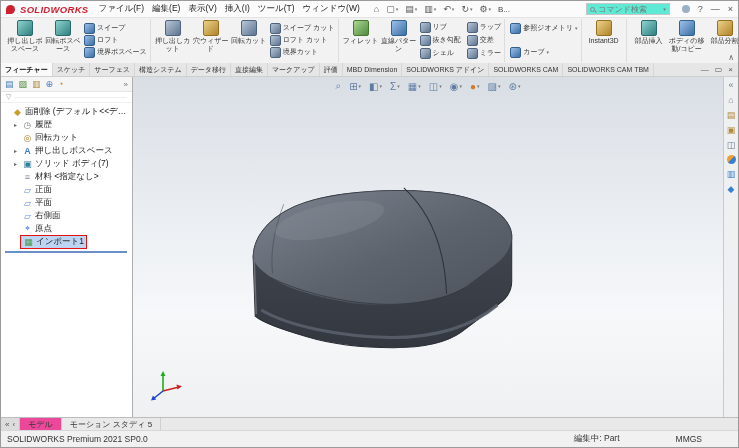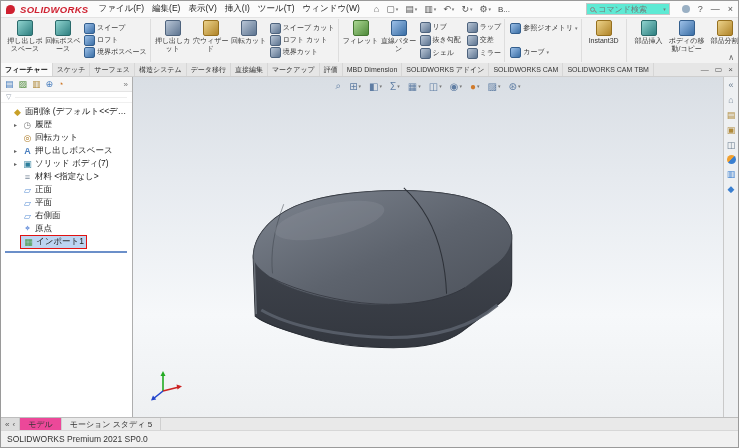--- a/index.html
+++ b/index.html
@@ -463,15 +463,19 @@
     <div class="nav">
       <span>«</span>
       <span>‹</span>
     </div>
     <span class="mtab active">モデル</span>
     <span class="mtab">モーション スタディ 5</span>
   </div>
 
   <div class="statusbar">
     <span>SOLIDWORKS Premium 2021 SP0.0</span>
+    <div class="right">
+      <span class="edit">編集中: Part</span>
+      <span class="units">MMGS</span>
+    </div>
   </div>
 
 </div>
 
 </body></html>

